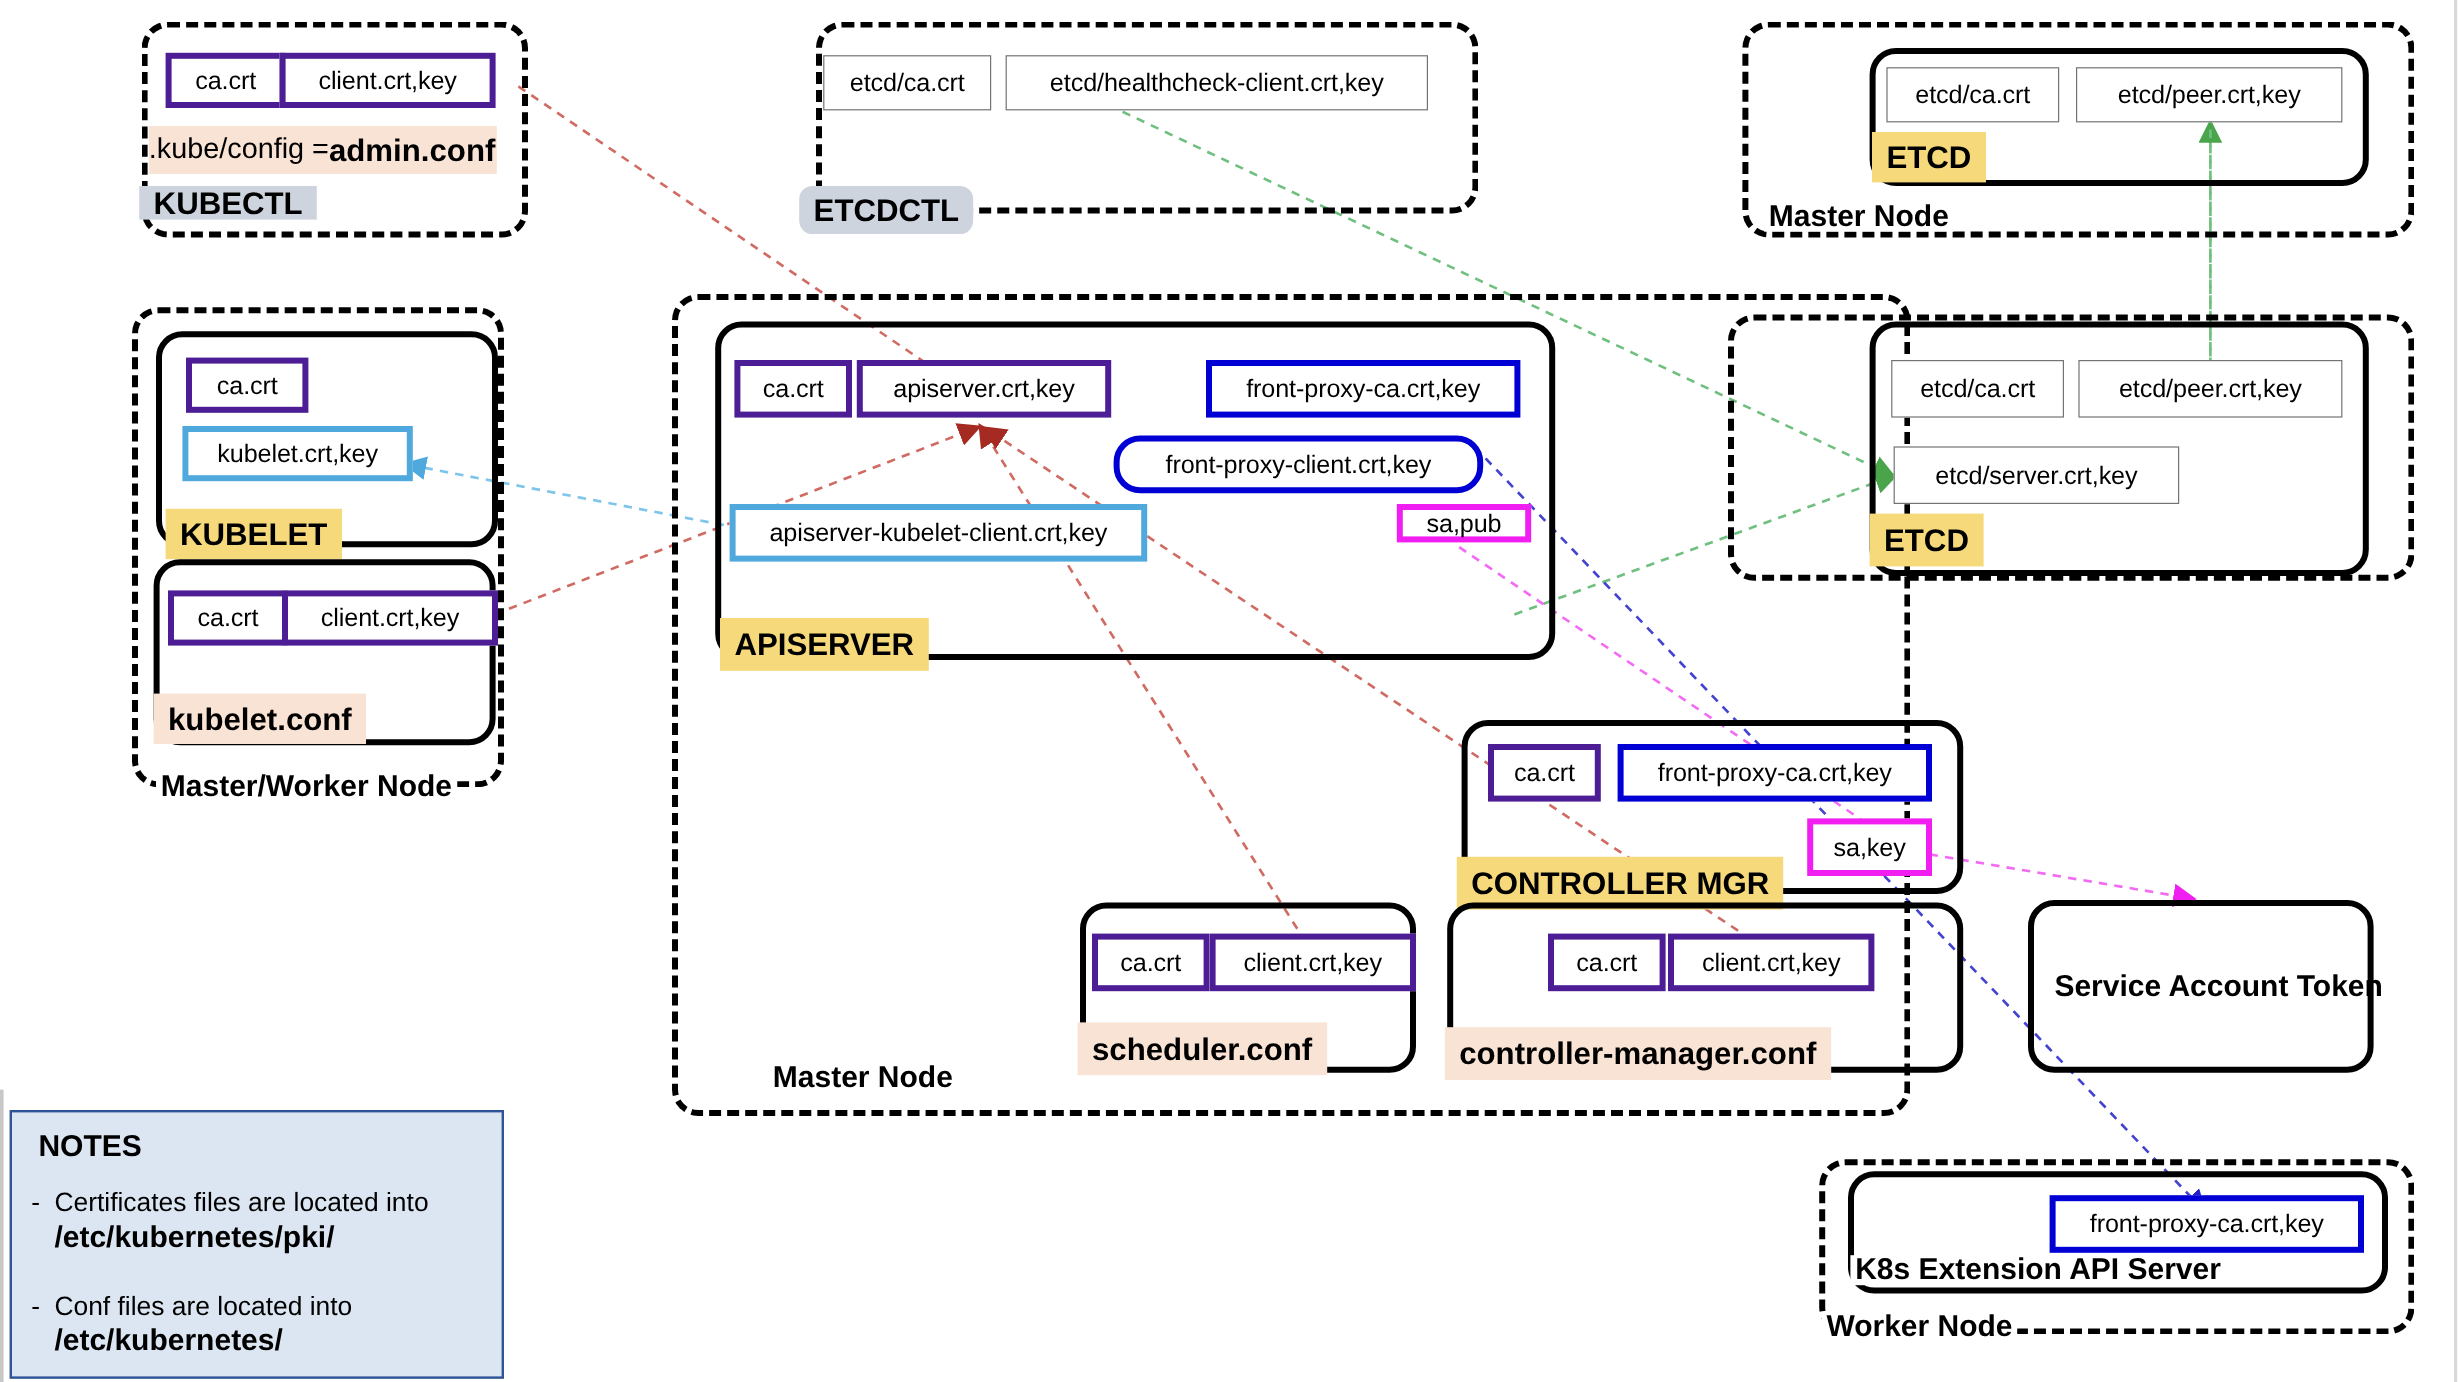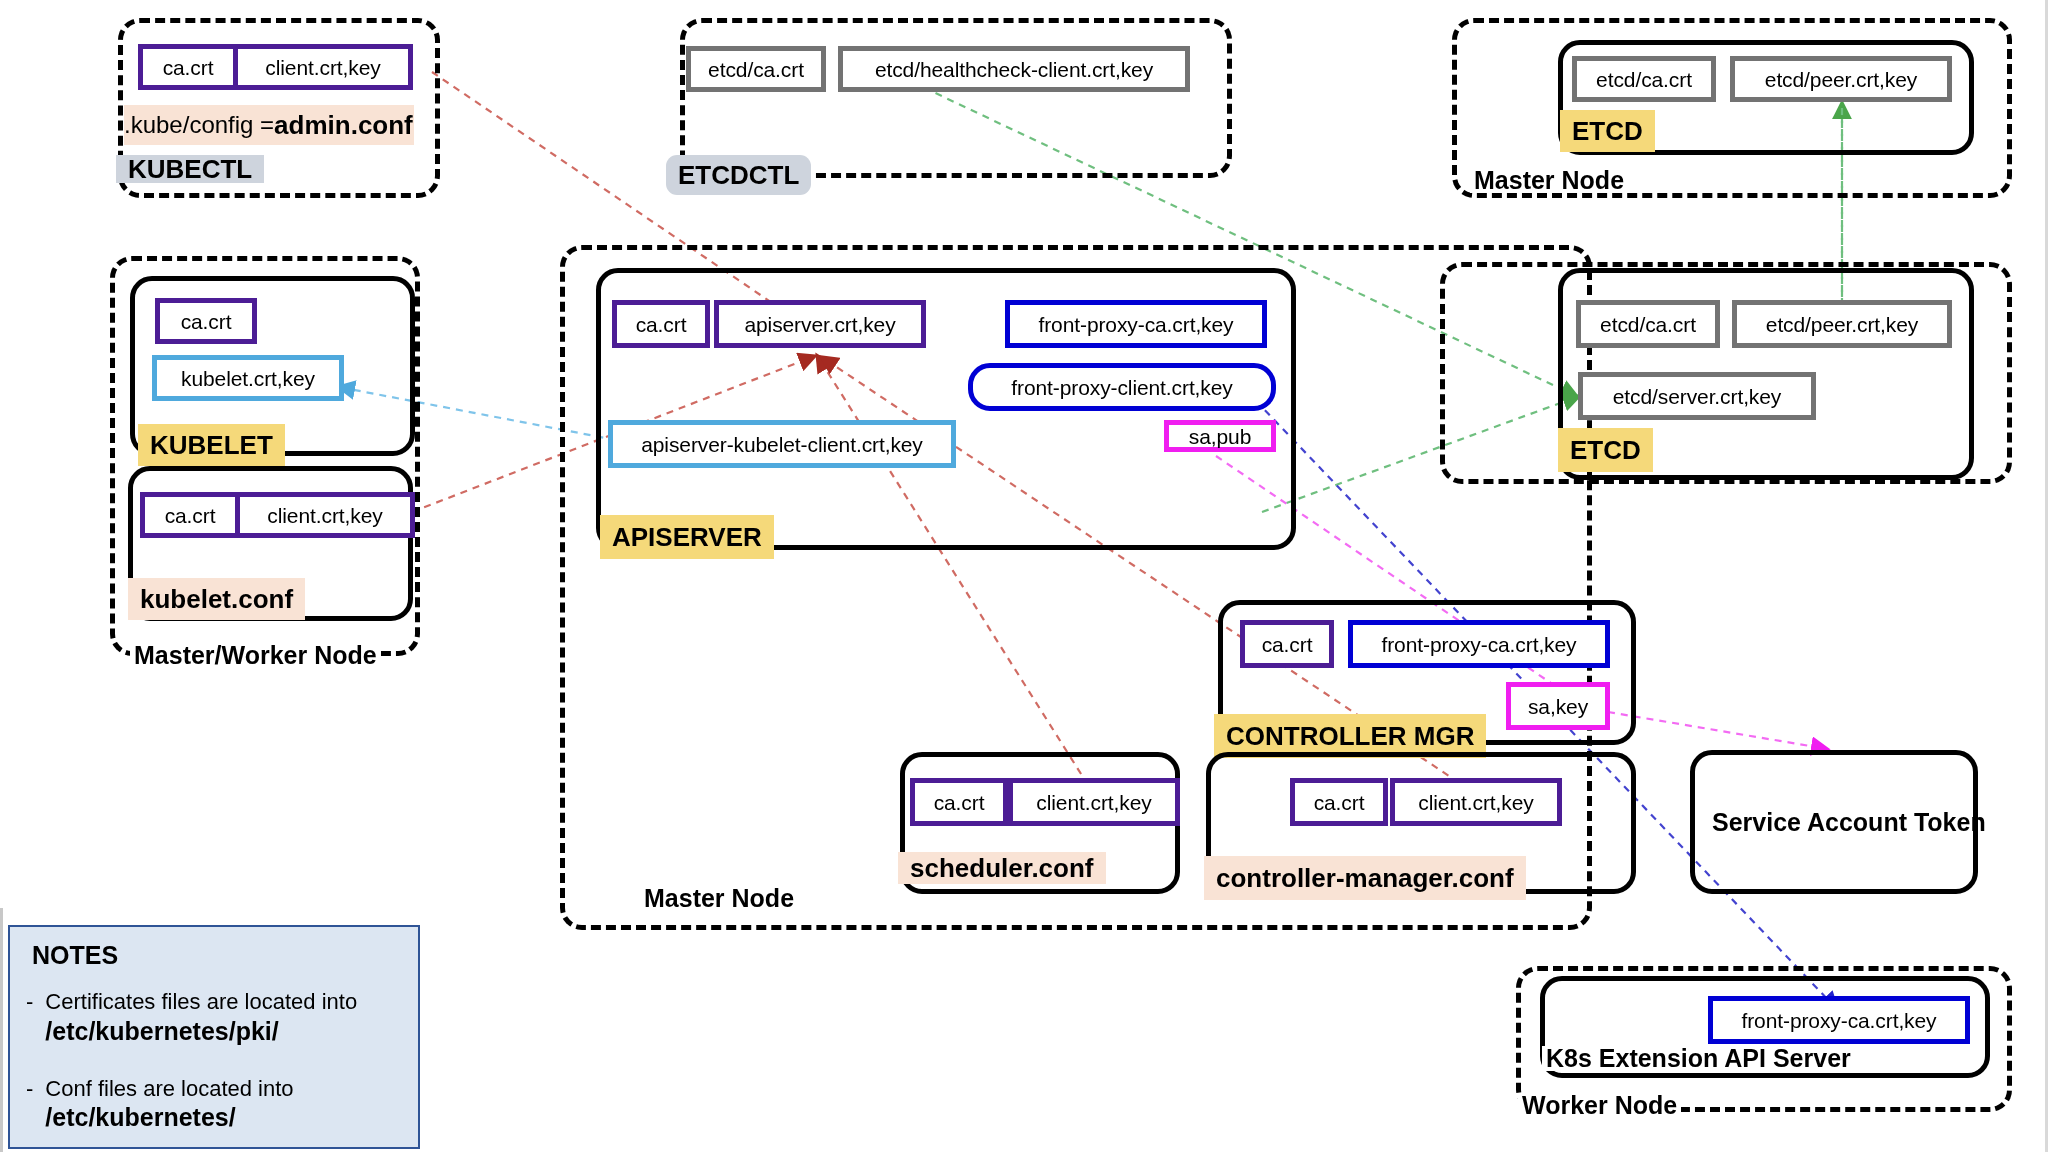--- a/index.html
+++ b/index.html
@@ -47,21 +47,21 @@
     display:flex;
     align-items:center;
     justify-content:center;
     white-space:nowrap;
     font-size:21px;
     color:#000000;
     letter-spacing:-0.1px;
     line-height:1;
   }
   .chip.red     { border:5px solid #4c1d95; }
-  .chip.green   { border:5px solid #737373; }
+  .chip.green   { border:1px solid #737373; }
   .chip.blue    { border:5px solid #0000d4; }
   .chip.ltblue  { border:5px solid #4fa9dd; }
   .chip.magenta { border:5px solid #f01ef0; }
 
   
   .tag{
     position:absolute;
     display:flex;
     align-items:center;
     white-space:nowrap;
@@ -217,35 +217,35 @@
   <div class="chip red" style="left:235px; top:492px; width:180px; height:46px;">client.crt,key</div>
   <div class="tag peach" style="left:128px; top:578px; height:42px;">kubelet.conf</div>
   <div class="plain-label" style="left:130px; top:643px;">Master/Worker Node</div>
 
   <div class="dashed-node" style="left:560px; top:245px; width:1032px; height:685px;"></div>
 
   <div class="solid-box" style="left:596px; top:268px; width:700px; height:282px;"></div>
   <div class="chip red" style="left:612px; top:300px; width:98px; height:48px;">ca.crt</div>
   <div class="chip red" style="left:714px; top:300px; width:212px; height:48px;">apiserver.crt,key</div>
   <div class="chip blue" style="left:1005px; top:300px; width:262px; height:48px;">front-proxy-ca.crt,key</div>
-  <div class="chip blue" style="left:968px; top:363px; width:308px; height:48px;border-radius:22px;">front-proxy-client.crt,key</div>
+  <div class="chip blue" style="left:928px; top:363px; width:308px; height:48px;border-radius:22px;">front-proxy-client.crt,key</div>
   <div class="chip ltblue" style="left:608px; top:420px; width:348px; height:48px;">apiserver-kubelet-client.crt,key</div>
   <div class="chip magenta" style="left:1164px; top:420px; width:112px; height:32px;">sa,pub</div>
   <div class="tag yellow" style="left:600px; top:515px; height:44px;">APISERVER</div>
 
   <div class="solid-box" style="left:1218px; top:600px; width:418px; height:145px;"></div>
   <div class="chip red" style="left:1240px; top:620px; width:94px; height:48px;">ca.crt</div>
   <div class="chip blue" style="left:1348px; top:620px; width:262px; height:48px;">front-proxy-ca.crt,key</div>
   <div class="chip magenta" style="left:1506px; top:682px; width:104px; height:48px;">sa,key</div>
   <div class="tag yellow" style="left:1214px; top:714px; height:44px;">CONTROLLER MGR</div>
 
   <div class="solid-box" style="left:900px; top:752px; width:280px; height:142px;"></div>
   <div class="chip red" style="left:910px; top:778px; width:98px; height:48px;">ca.crt</div>
   <div class="chip red" style="left:1008px; top:778px; width:172px; height:48px;">client.crt,key</div>
-  <div class="tag peach" style="left:898px; top:852px; height:32px;">scheduler.conf</div>
+  <div class="tag peach" style="left:898px; top:852px; height:44px;">scheduler.conf</div>
 
   <div class="solid-box" style="left:1206px; top:752px; width:430px; height:142px;"></div>
   <div class="chip red" style="left:1290px; top:778px; width:98px; height:48px;">ca.crt</div>
   <div class="chip red" style="left:1390px; top:778px; width:172px; height:48px;">client.crt,key</div>
   <div class="tag peach" style="left:1204px; top:856px; height:44px;">controller-manager.conf</div>
 
   <div class="plain-label" style="left:640px; top:886px;">Master Node</div>
 
   <div class="dashed-node" style="left:1440px; top:262px; width:572px; height:222px;"></div>
   <div class="solid-box" style="left:1558px; top:268px; width:416px; height:212px;"></div>

